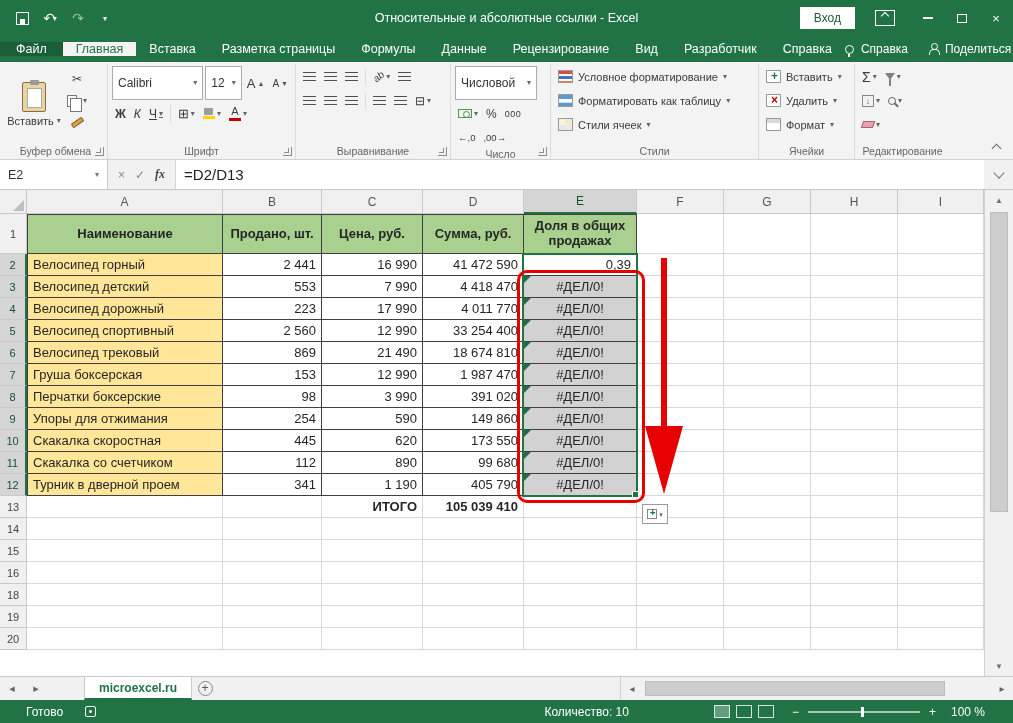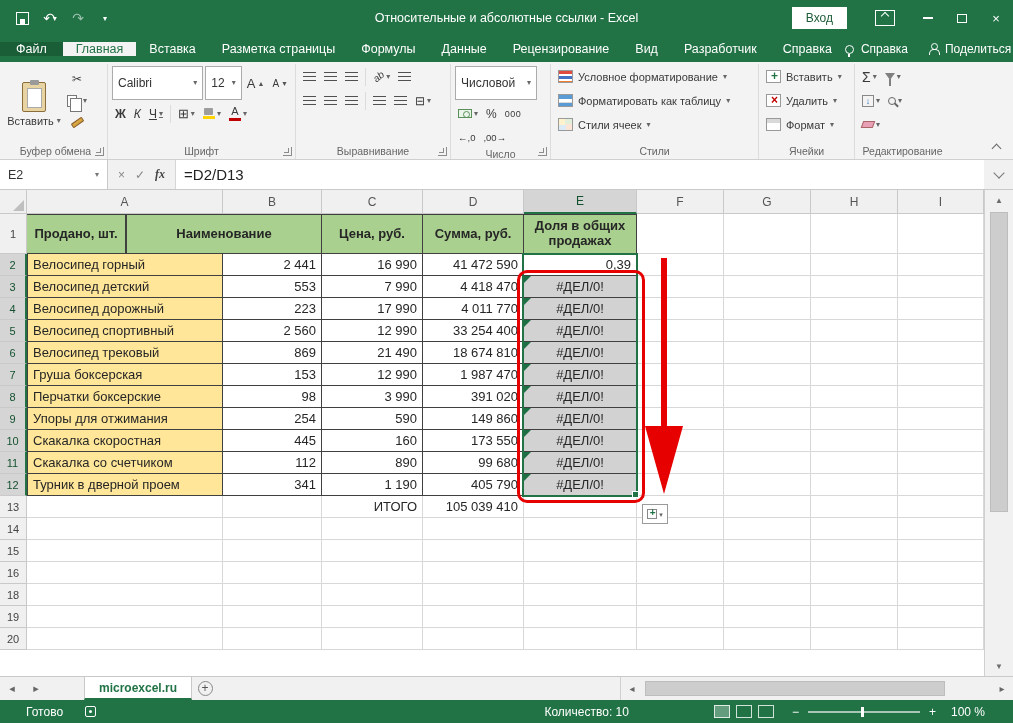--- a/index.html
+++ b/index.html
@@ -10,21 +10,21 @@
   
   .titlebar{height:36px;background:#217346;display:flex;align-items:center;color:#fff;position:relative}
   .qat{display:flex;align-items:center;gap:4px;padding-left:10px;z-index:2}
   .qbtn{width:24px;height:24px;display:flex;align-items:center;justify-content:center;font-size:14px;color:#fff;cursor:default}
   .qbtn.dim{opacity:.55}
   .save-ic{width:13px;height:13px;border:1.5px solid #fff;position:relative}
   .save-ic::after{content:"";position:absolute;left:3px;bottom:0;width:5px;height:5px;background:#fff}
   .tinydd{font-size:8px;margin-left:-2px}
   .tb-title{position:absolute;left:0;right:0;text-align:center;font-size:12.5px;pointer-events:none}
   .tb-right{margin-left:auto;display:flex;align-items:center;z-index:2;height:100%}
-  .signin{background:#fff;color:#1d5c38;font-size:12px;padding:4px 14px;margin-right:28px;cursor:pointer}
+  .signin{background:#fff;color:#1d5c38;font-size:12px;padding:4px 14px;margin-right:20px;cursor:pointer}
   .rdo{width:20px;height:16px;border:1.5px solid #fff;position:relative;margin-right:16px}
   .rdo::after{content:"";position:absolute;left:6px;top:2px;width:5px;height:5px;border-left:1.5px solid #fff;border-top:1.5px solid #fff;transform:rotate(45deg)}
   .winbtn{width:34px;height:36px;display:flex;align-items:center;justify-content:center;font-size:13px}
   .min-ic{width:10px;height:2px;background:#fff}
   .max-ic{width:10px;height:9px;border:1.5px solid #fff}
 
   
   .tabrow{height:26px;background:#217346;display:flex;align-items:center;color:#fff}
   .tabs{display:flex;align-items:stretch}
   .tab{display:flex;align-items:center;padding:0 13px;font-size:12.5px;cursor:pointer;white-space:nowrap}
@@ -120,21 +120,21 @@
   .grid-body{position:relative}
   .grow{display:flex;height:22px}
   .grow.h40{height:40px}
   .rn{width:27px;background:#f0f0f0;border-right:1px solid #c9c9c9;border-bottom:1px solid #c9c9c9;display:flex;align-items:center;justify-content:center;font-size:11px;color:#444}
   .rn.sel{background:#d5d5d5;color:#14512f;border-right:2px solid #217346}
   .cell{display:flex;align-items:center;padding:0 5px;font-size:13px;border-right:1px solid #d8d8d8;border-bottom:1px solid #d8d8d8;white-space:nowrap;overflow:hidden;background:#fff}
   .cell.num{justify-content:flex-end}
   .cell.tbl{border-right-color:#404040;border-bottom-color:#404040}
   .cell.ca.tbl{border-left:1px solid #404040}
   .cell.yellow{background:#FFE699}
-  .cell.bold{font-weight:normal}
+  .cell.bold{font-weight:bold}
   .cell.error{justify-content:center;background:#d2d2d2;position:relative}
   .cell.error::before{content:"";position:absolute;left:0;top:0;width:0;height:0;border-style:solid;border-width:7px 7px 0 0;border-color:#1e7044 transparent transparent transparent}
   .th{background:#A9D08E;font-weight:bold;display:flex;align-items:center;justify-content:center;text-align:center;white-space:normal;line-height:1.15;padding:0 6px;font-size:13px;border-right:1px solid #404040;border-bottom:1px solid #404040;border-top:1px solid #404040}
   .th.ca{border-left:1px solid #404040}
 
   
   .sel-range{position:absolute;left:522px;top:39px;width:116px;height:244px;border:2px solid #217346;pointer-events:none;z-index:2}
   .fill-handle{position:absolute;left:632px;top:277px;width:7px;height:7px;background:#217346;border:1px solid #fff;z-index:3}
   .red-box{position:absolute;left:517px;top:56px;width:128px;height:233px;border:3px solid #e60000;border-radius:10px;pointer-events:none;z-index:4}
   .red-arrow{position:absolute;left:641px;top:44px;z-index:4;pointer-events:none}
@@ -534,22 +534,22 @@
       <div class="colh cf">F</div>
       <div class="colh cg">G</div>
       <div class="colh ch">H</div>
       <div class="colh ci">I</div>
     </div>
 
     <div class="grid-body">
 
       <div class="grow h40">
         <div class="rn">1</div>
+        <div class="cell ca th">Наименование</div>
         <div class="cell cb th">Продано, шт.</div>
-        <div class="cell ca th">Наименование</div>
         <div class="cell cc th">Цена, руб.</div>
         <div class="cell cd th">Сумма, руб.</div>
         <div class="cell ce th">Доля в общих продажах</div>
         <div class="cell cf"></div>
         <div class="cell cg"></div>
         <div class="cell ch"></div>
         <div class="cell ci"></div>
       </div>
 
       <div>
@@ -655,21 +655,21 @@
             <div class="cell cf"></div>
             <div class="cell cg"></div>
             <div class="cell ch"></div>
             <div class="cell ci"></div>
           </div>
 
           <div class="grow">
             <div class="rn sel">10</div>
             <div class="cell ca tbl yellow">Скакалка скоростная</div>
             <div class="cell cb num tbl">445</div>
-            <div class="cell cc num tbl">160</div>
+            <div class="cell cc num tbl">620</div>
             <div class="cell cd num tbl">173 550</div>
             <div class="cell ce num tbl error">#ДЕЛ/0!</div>
             <div class="cell cf"></div>
             <div class="cell cg"></div>
             <div class="cell ch"></div>
             <div class="cell ci"></div>
           </div>
 
           <div class="grow">
             <div class="rn sel">11</div>

